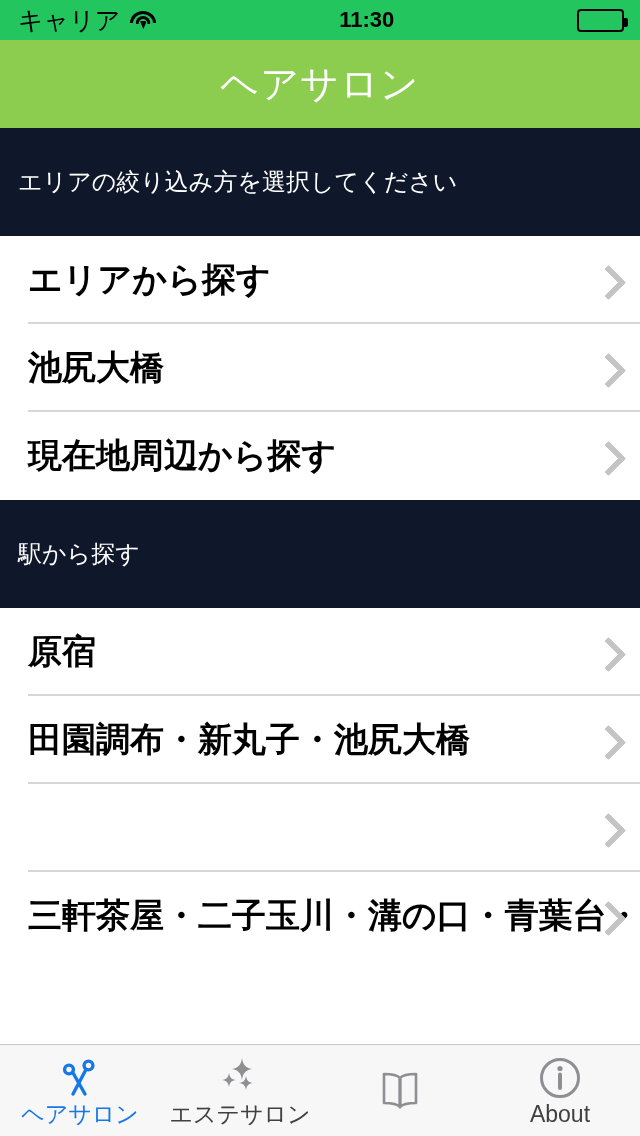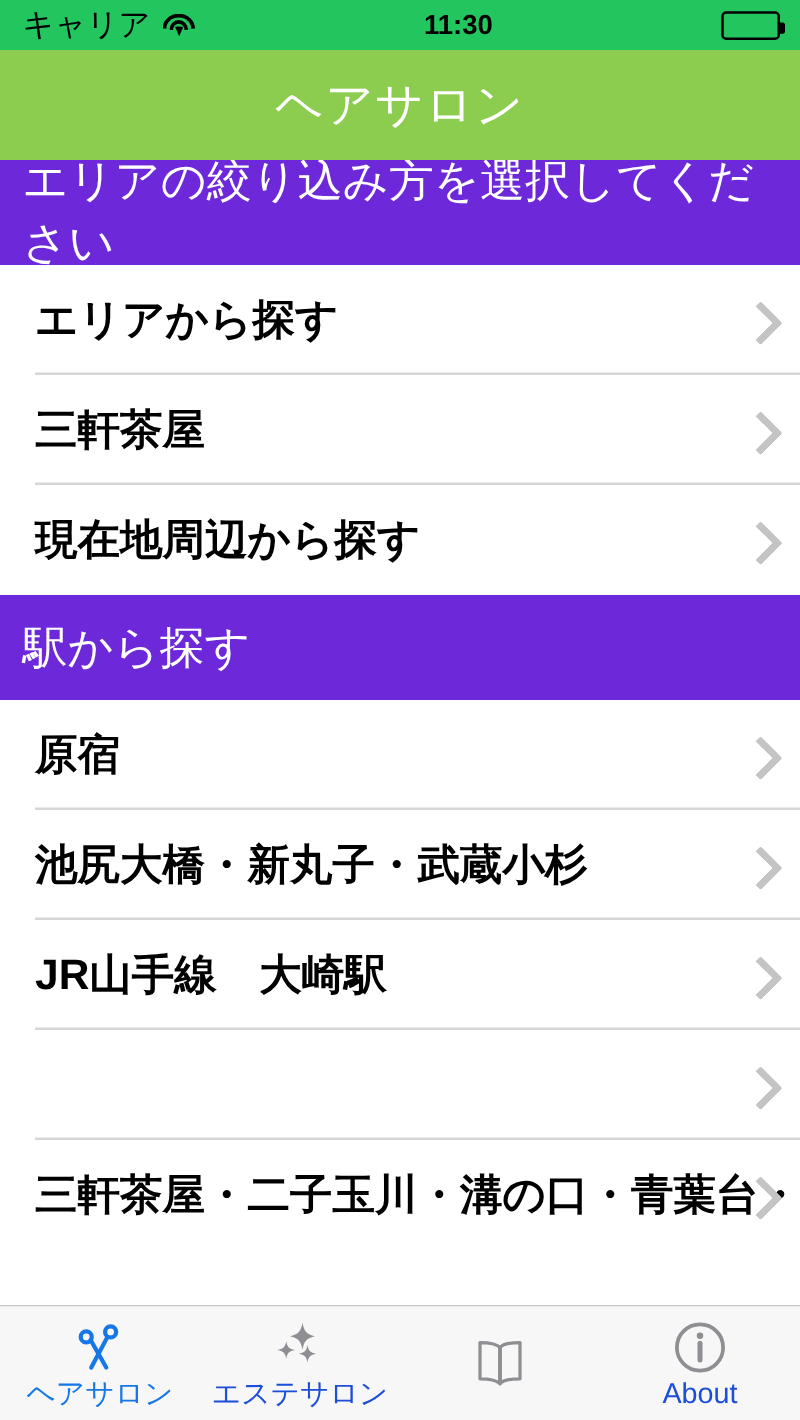--- a/index.html
+++ b/index.html
@@ -40,23 +40,23 @@
     background:#8CCC4E; display:flex; align-items:center; justify-content:center;
   }
   .navtitle{ color:#fff; font-size:38px; letter-spacing:1px; }
 
   
   .content{
     position:absolute; top:128px; left:0; width:640px; height:916px;
     background:#fff; overflow:hidden;
   }
   .section-header{
-    background:#6d28d9; color:#ffffff;
-    height:84px; display:flex; align-items:center;
-    padding:0 18px; font-size:36px; letter-spacing:0px;
+    background:#0f172a; color:#ffffff;
+    height:108px; display:flex; align-items:center;
+    padding:0 18px; font-size:24px; letter-spacing:0px;
   }
   .row{
     position:relative; height:88px; display:flex; align-items:center;
     padding-left:28px; padding-right:32px; background:#fff;
   }
   .row .label{ font-size:34px; color:#000; font-weight:700; letter-spacing:0px; white-space:nowrap; }
   .row .sep{
     position:absolute; left:28px; right:0; bottom:0; height:2px; background:#d6d6d6;
   }
   .chev{
@@ -72,21 +72,21 @@
 
   
   .tabbar{
     position:absolute; left:0; bottom:0; width:640px; height:92px;
     background:#F7F7F7; border-top:1px solid #c8c8c8;
     display:flex; align-items:stretch;
   }
   .tab{
     flex:1 1 25%; display:flex; flex-direction:column;
     align-items:center; justify-content:center; gap:2px;
-    color:#1d4ed8;
+    color:#404040;
   }
   .tab.active{ color:#1678E6; }
   .tab .ticon{ height:46px; display:flex; align-items:center; justify-content:center; }
   .tab .tlabel{ font-size:23px; letter-spacing:0px; line-height:1; }
   .tab.active .tlabel{ color:#1678E6; }
 </style>
 </head>
 <body>
 
 <div id="app">
@@ -115,44 +115,39 @@
   <div class="content">
 
     <div class="section-header">エリアの絞り込み方を選択してください</div>
 
     <div class="row">
       <span class="label">エリアから探す</span>
       <span class="chev"></span>
       <span class="sep"></span>
     </div>
     <div class="row">
-      <span class="label">三軒茶屋</span>
+      <span class="label">池尻大橋</span>
       <span class="chev"></span>
       <span class="sep"></span>
     </div>
     <div class="row no-sep">
       <span class="label">現在地周辺から探す</span>
       <span class="chev"></span>
 
     </div>
 
     <div class="section-header">駅から探す</div>
 
     <div class="row">
       <span class="label">原宿</span>
       <span class="chev"></span>
       <span class="sep"></span>
     </div>
     <div class="row">
-      <span class="label">池尻大橋・新丸子・武蔵小杉</span>
-      <span class="chev"></span>
-      <span class="sep"></span>
-    </div>
-    <div class="row">
-      <span class="label">JR山手線　大崎駅</span>
+      <span class="label">田園調布・新丸子・池尻大橋</span>
       <span class="chev"></span>
       <span class="sep"></span>
     </div>
     <div class="row">
       <span class="chev"></span>
       <span class="sep"></span>
     </div>
     <div class="row no-sep">
       <span class="label">三軒茶屋・二子玉川・溝の口・青葉台・池尻大橋・三軒茶屋・二子玉川</span>
       <span class="chev"></span>

